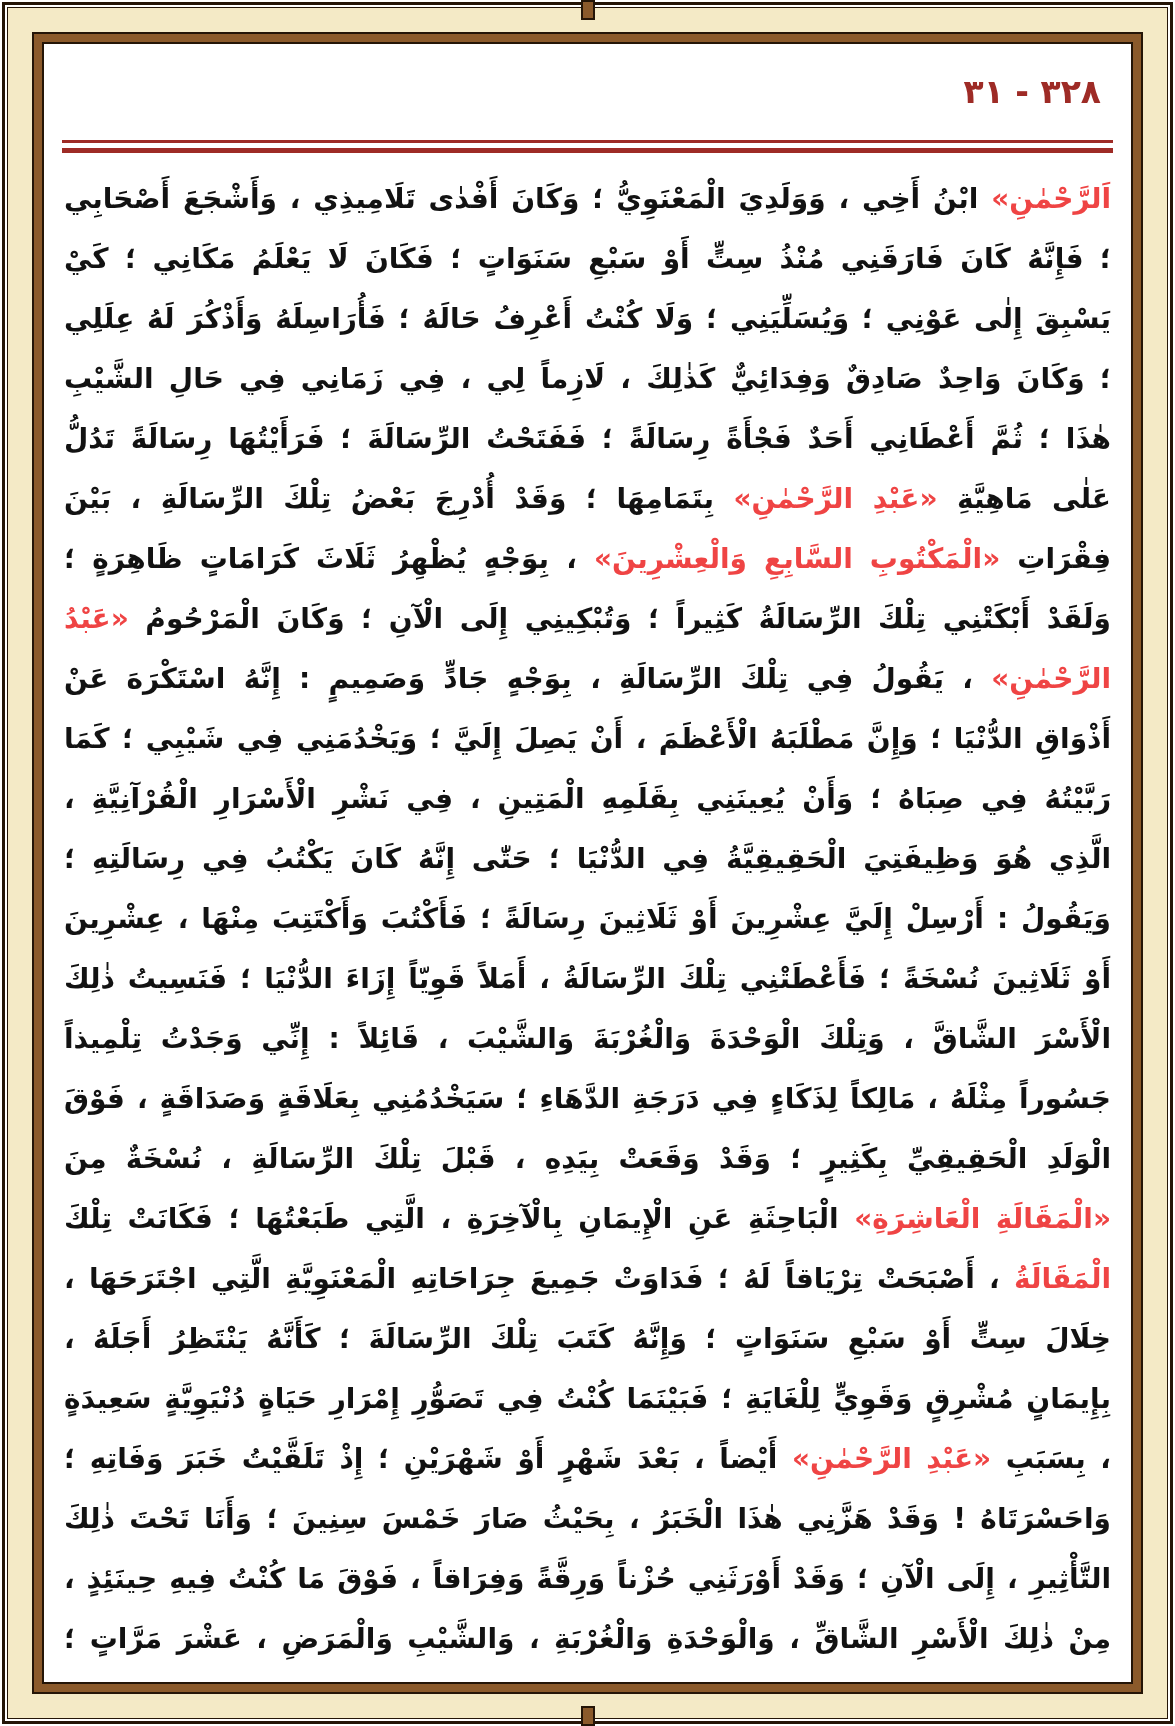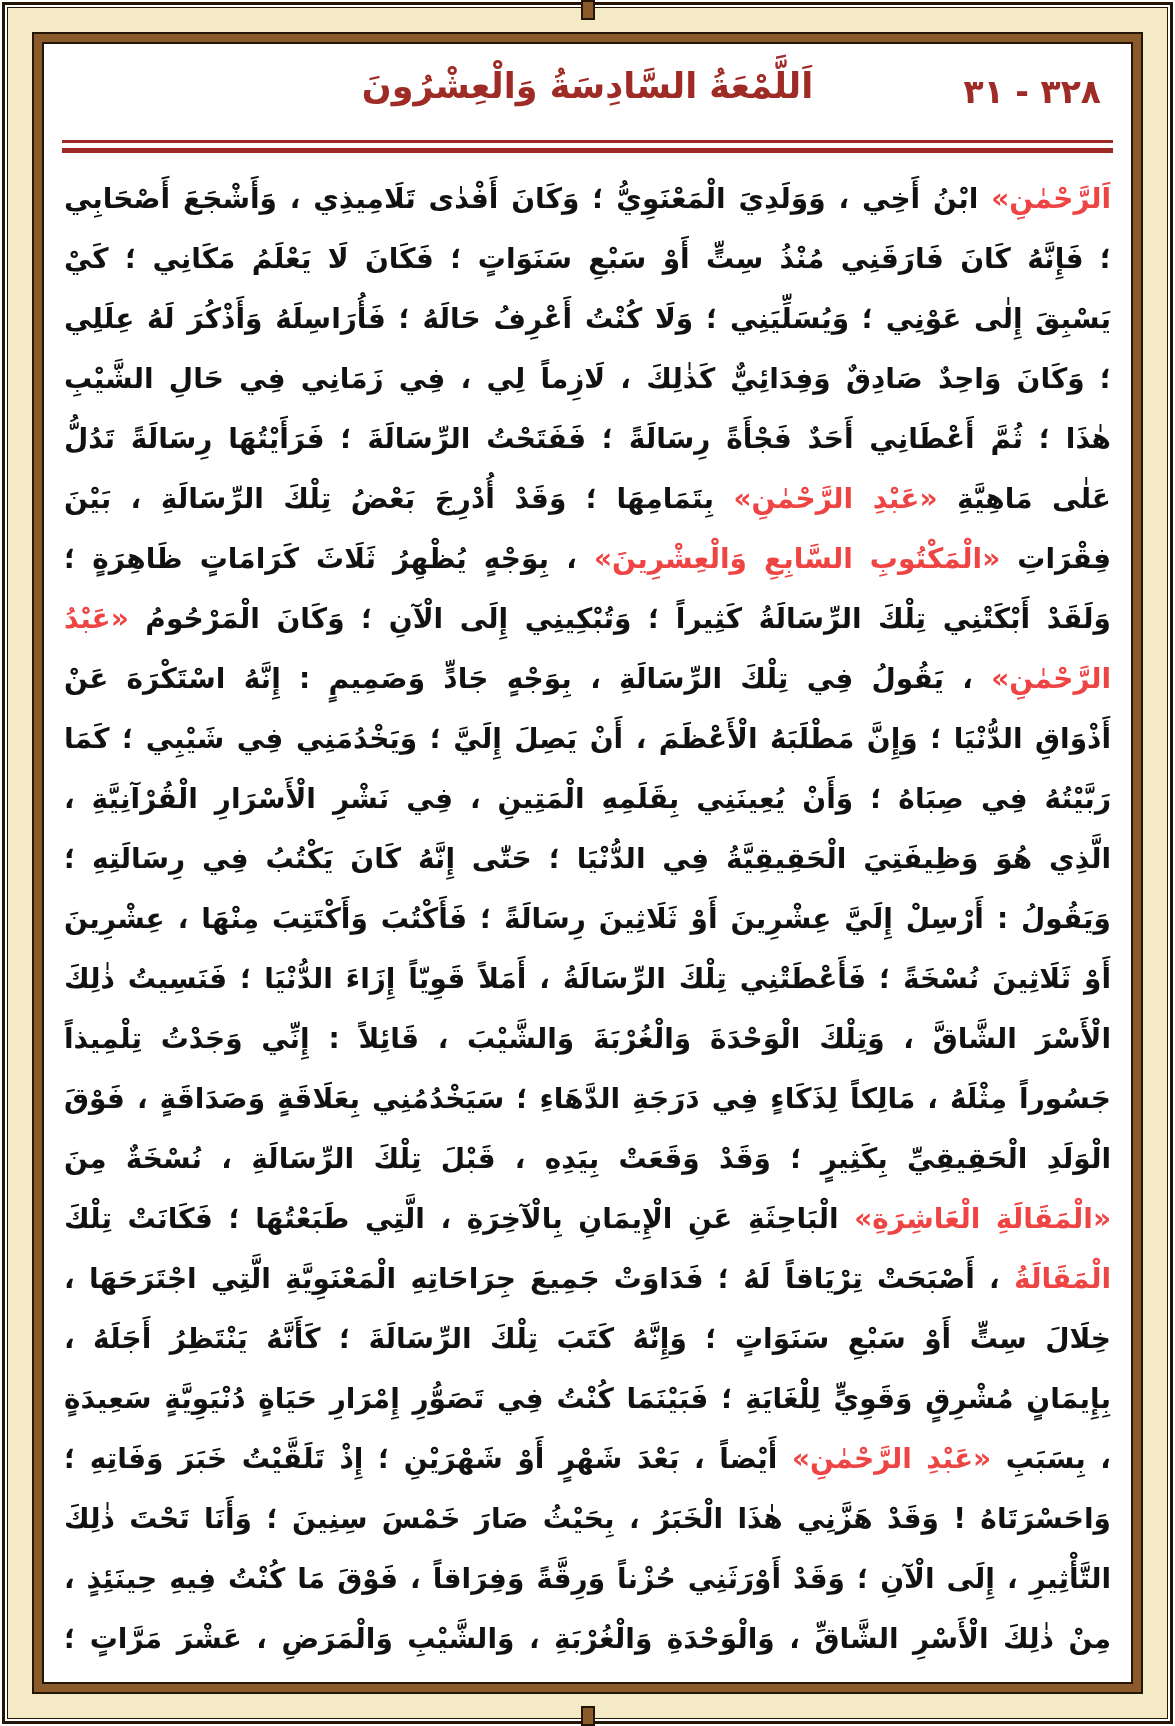--- a/index.html
+++ b/index.html
@@ -97,21 +97,20 @@
   <div class="frame-outer"></div>
   <div class="frame-chain"></div>
   <div class="frame-inner"></div>
   <div class="knot knot-top"></div>
   <div class="knot knot-bottom"></div>
 
   <div class="content">
 
     <div class="header">
       <div class="page-number">٣٢٨ - ٣١</div>
-      <div class="title">اَللَّمْعَةُ السَّادِسَةُ وَالْعِشْرُونَ</div>
     </div>
 
     <div class="divider"></div>
 
     <p class="body-text"><span class="hl">اَلرَّحْمٰنِ»</span><span> ابْنُ أَخِي ، وَوَلَدِيَ الْمَعْنَوِيُّ ؛ وَكَانَ أَفْدٰى تَلَامِيذِي ، وَأَشْجَعَ أَصْحَابِي ؛ فَإِنَّهُ كَانَ فَارَقَنِي مُنْذُ سِتٍّ أَوْ سَبْعِ سَنَوَاتٍ ؛ فَكَانَ لَا يَعْلَمُ مَكَانِي ؛ كَيْ يَسْبِقَ إِلٰى عَوْنِي ؛ وَيُسَلِّيَنِي ؛ وَلَا كُنْتُ أَعْرِفُ حَالَهُ ؛ فَأُرَاسِلَهُ وَأَذْكُرَ لَهُ عِلَلِي ؛ وَكَانَ وَاحِدٌ صَادِقٌ وَفِدَائِيٌّ كَذٰلِكَ ، لَازِماً لِي ، فِي زَمَانِي فِي حَالِ الشَّيْبِ هٰذَا ؛ ثُمَّ أَعْطَانِي أَحَدٌ فَجْأَةً رِسَالَةً ؛ فَفَتَحْتُ الرِّسَالَةَ ؛ فَرَأَيْتُهَا رِسَالَةً تَدُلُّ عَلٰى مَاهِيَّةِ </span><span class="hl">«عَبْدِ الرَّحْمٰنِ»</span><span> بِتَمَامِهَا ؛ وَقَدْ أُدْرِجَ بَعْضُ تِلْكَ الرِّسَالَةِ ، بَيْنَ فِقْرَاتِ </span><span class="hl">«الْمَكْتُوبِ السَّابِعِ وَالْعِشْرِينَ»</span><span> ، بِوَجْهٍ يُظْهِرُ ثَلَاثَ كَرَامَاتٍ ظَاهِرَةٍ ؛ وَلَقَدْ أَبْكَتْنِي تِلْكَ الرِّسَالَةُ كَثِيراً ؛ وَتُبْكِينِي إِلَى الْآنِ ؛ وَكَانَ الْمَرْحُومُ </span><span class="hl">«عَبْدُ الرَّحْمٰنِ»</span><span> ، يَقُولُ فِي تِلْكَ الرِّسَالَةِ ، بِوَجْهٍ جَادٍّ وَصَمِيمٍ : إِنَّهُ اسْتَكْرَهَ عَنْ أَذْوَاقِ الدُّنْيَا ؛ وَإِنَّ مَطْلَبَهُ الْأَعْظَمَ ، أَنْ يَصِلَ إِلَيَّ ؛ وَيَخْدُمَنِي فِي شَيْبِي ؛ كَمَا رَبَّيْتُهُ فِي صِبَاهُ ؛ وَأَنْ يُعِينَنِي بِقَلَمِهِ الْمَتِينِ ، فِي نَشْرِ الْأَسْرَارِ الْقُرْآنِيَّةِ ، الَّذِي هُوَ وَظِيفَتِيَ الْحَقِيقِيَّةُ فِي الدُّنْيَا ؛ حَتّٰى إِنَّهُ كَانَ يَكْتُبُ فِي رِسَالَتِهِ ؛ وَيَقُولُ : أَرْسِلْ إِلَيَّ عِشْرِينَ أَوْ ثَلَاثِينَ رِسَالَةً ؛ فَأَكْتُبَ وَأَكْتَتِبَ مِنْهَا ، عِشْرِينَ أَوْ ثَلَاثِينَ نُسْخَةً ؛ فَأَعْطَتْنِي تِلْكَ الرِّسَالَةُ ، أَمَلاً قَوِيّاً إِزَاءَ الدُّنْيَا ؛ فَنَسِيتُ ذٰلِكَ الْأَسْرَ الشَّاقَّ ، وَتِلْكَ الْوَحْدَةَ وَالْغُرْبَةَ وَالشَّيْبَ ، قَائِلاً : إِنِّي وَجَدْتُ تِلْمِيذاً جَسُوراً مِثْلَهُ ، مَالِكاً لِذَكَاءٍ فِي دَرَجَةِ الدَّهَاءِ ؛ سَيَخْدُمُنِي بِعَلَاقَةٍ وَصَدَاقَةٍ ، فَوْقَ الْوَلَدِ الْحَقِيقِيِّ بِكَثِيرٍ ؛ وَقَدْ وَقَعَتْ بِيَدِهِ ، قَبْلَ تِلْكَ الرِّسَالَةِ ، نُسْخَةٌ مِنَ </span><span class="hl">«الْمَقَالَةِ الْعَاشِرَةِ»</span><span> الْبَاحِثَةِ عَنِ الْإِيمَانِ بِالْآخِرَةِ ، الَّتِي طَبَعْتُهَا ؛ فَكَانَتْ تِلْكَ </span><span class="hl">الْمَقَالَةُ</span><span> ، أَصْبَحَتْ تِرْيَاقاً لَهُ ؛ فَدَاوَتْ جَمِيعَ جِرَاحَاتِهِ الْمَعْنَوِيَّةِ الَّتِي اجْتَرَحَهَا ، خِلَالَ سِتٍّ أَوْ سَبْعِ سَنَوَاتٍ ؛ وَإِنَّهُ كَتَبَ تِلْكَ الرِّسَالَةَ ؛ كَأَنَّهُ يَنْتَظِرُ أَجَلَهُ ، بِإِيمَانٍ مُشْرِقٍ وَقَوِيٍّ لِلْغَايَةِ ؛ فَبَيْنَمَا كُنْتُ فِي تَصَوُّرِ إِمْرَارِ حَيَاةٍ دُنْيَوِيَّةٍ سَعِيدَةٍ ، بِسَبَبِ </span><span class="hl">«عَبْدِ الرَّحْمٰنِ»</span><span> أَيْضاً ، بَعْدَ شَهْرٍ أَوْ شَهْرَيْنِ ؛ إِذْ تَلَقَّيْتُ خَبَرَ وَفَاتِهِ ؛ وَاحَسْرَتَاهُ ! وَقَدْ هَزَّنِي هٰذَا الْخَبَرُ ، بِحَيْثُ صَارَ خَمْسَ سِنِينَ ؛ وَأَنَا تَحْتَ ذٰلِكَ التَّأْثِيرِ ، إِلَى الْآنِ ؛ وَقَدْ أَوْرَثَنِي حُزْناً وَرِقَّةً وَفِرَاقاً ، فَوْقَ مَا كُنْتُ فِيهِ حِينَئِذٍ ، مِنْ ذٰلِكَ الْأَسْرِ الشَّاقِّ ، وَالْوَحْدَةِ وَالْغُرْبَةِ ، وَالشَّيْبِ وَالْمَرَضِ ، عَشْرَ مَرَّاتٍ ؛ وَكُنْتُ أَقُولُ : إِنَّ دُنْيَايَ الْخَاصَّةَ ، قَدْ تُوُفِّيَ نِصْفُهَا ، بِوَفَاةِ وَالِدَتِيَ الْمَرْحُومَةِ ؛</span></p>
 
   </div>
 </div>
 
 </body></html>

